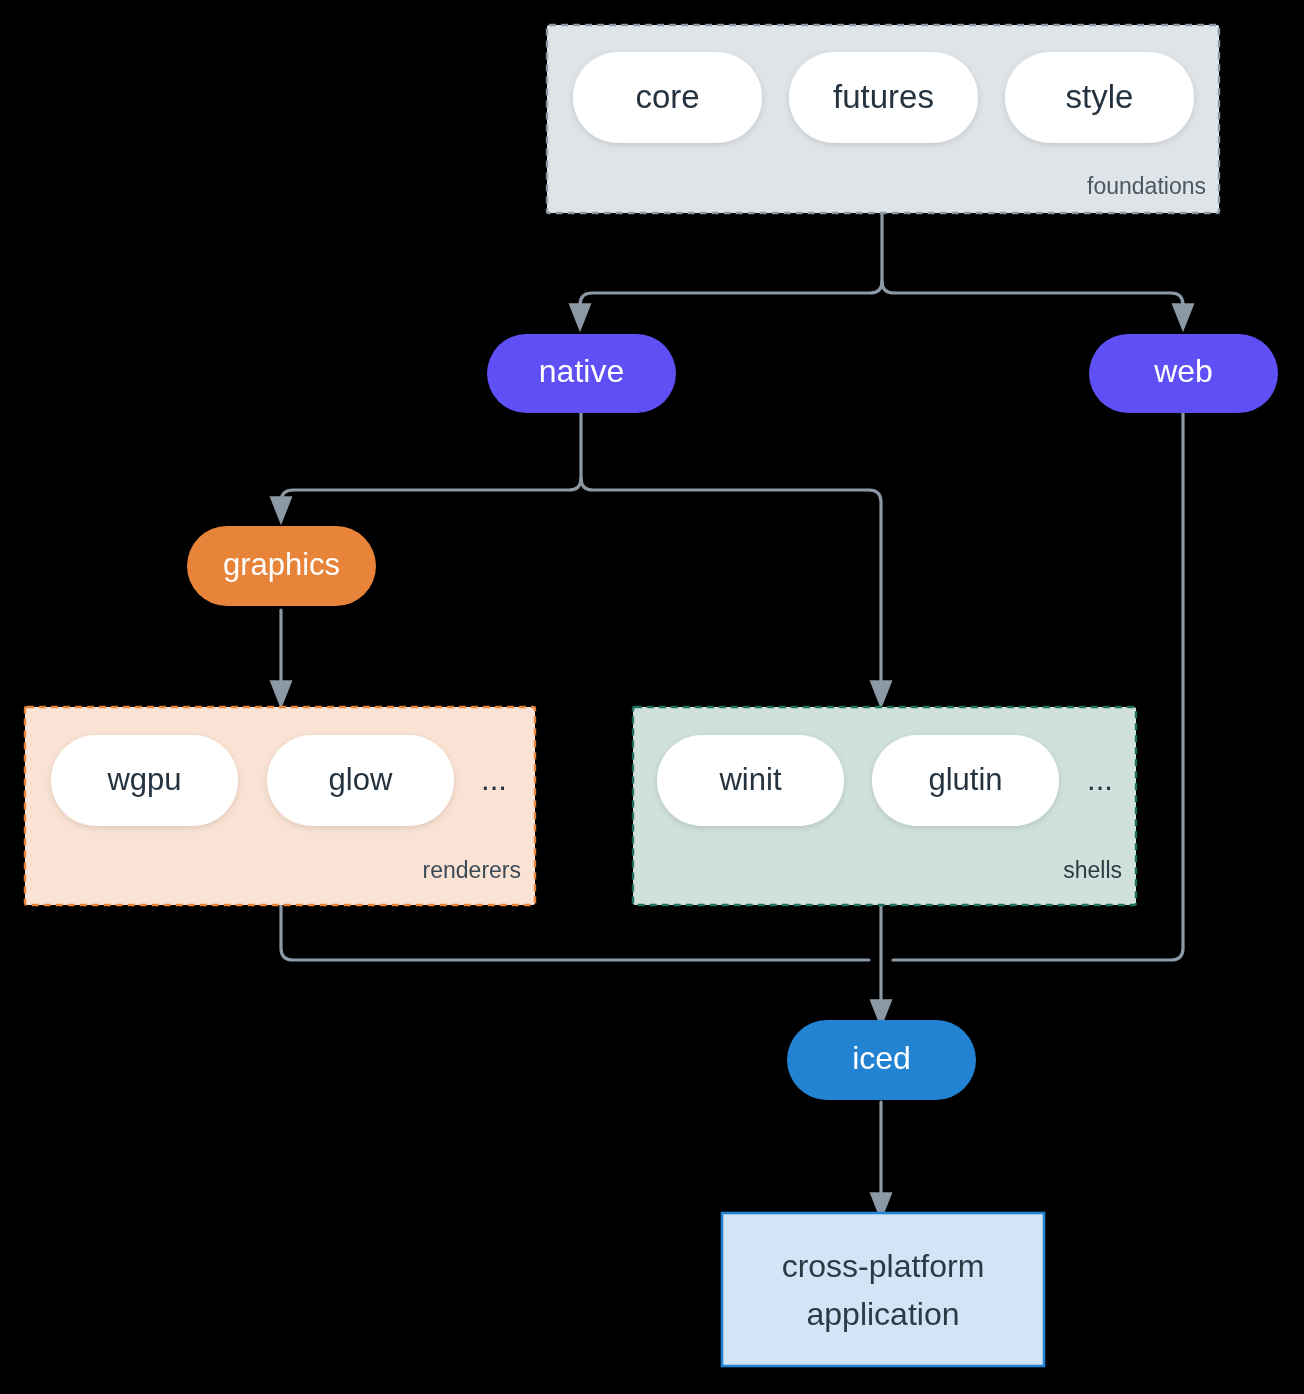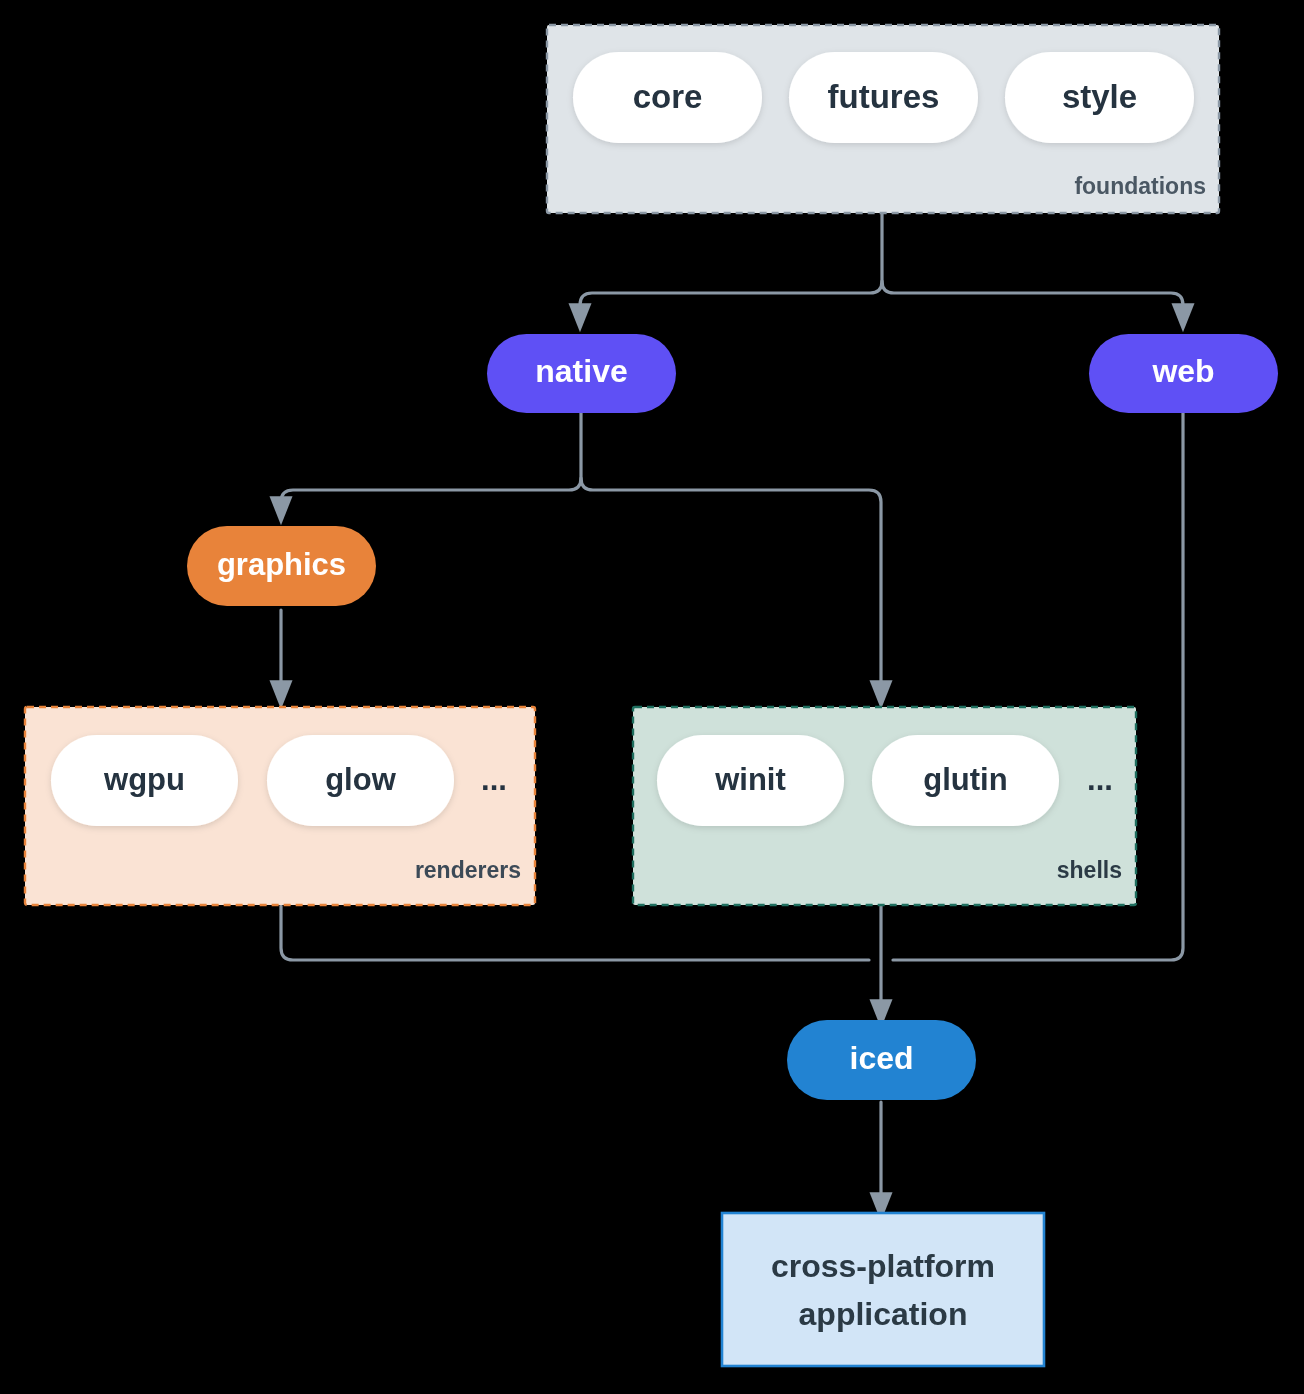--- a/index.html
+++ b/index.html
@@ -12,21 +12,20 @@
     width: 1304px;
     height: 1394px;
     overflow: hidden;
     font-family: "Liberation Sans", sans-serif;
   }
   #diagram-root {
     position: relative;
     width: 1304px;
     height: 1394px;
     background: #000000;
-    font-weight: bold;
   }
   svg.diagram-svg {
     position: absolute;
     top: 0;
     left: 0;
     width: 1304px;
     height: 1394px;
     display: block;
   }
   .node-label {

